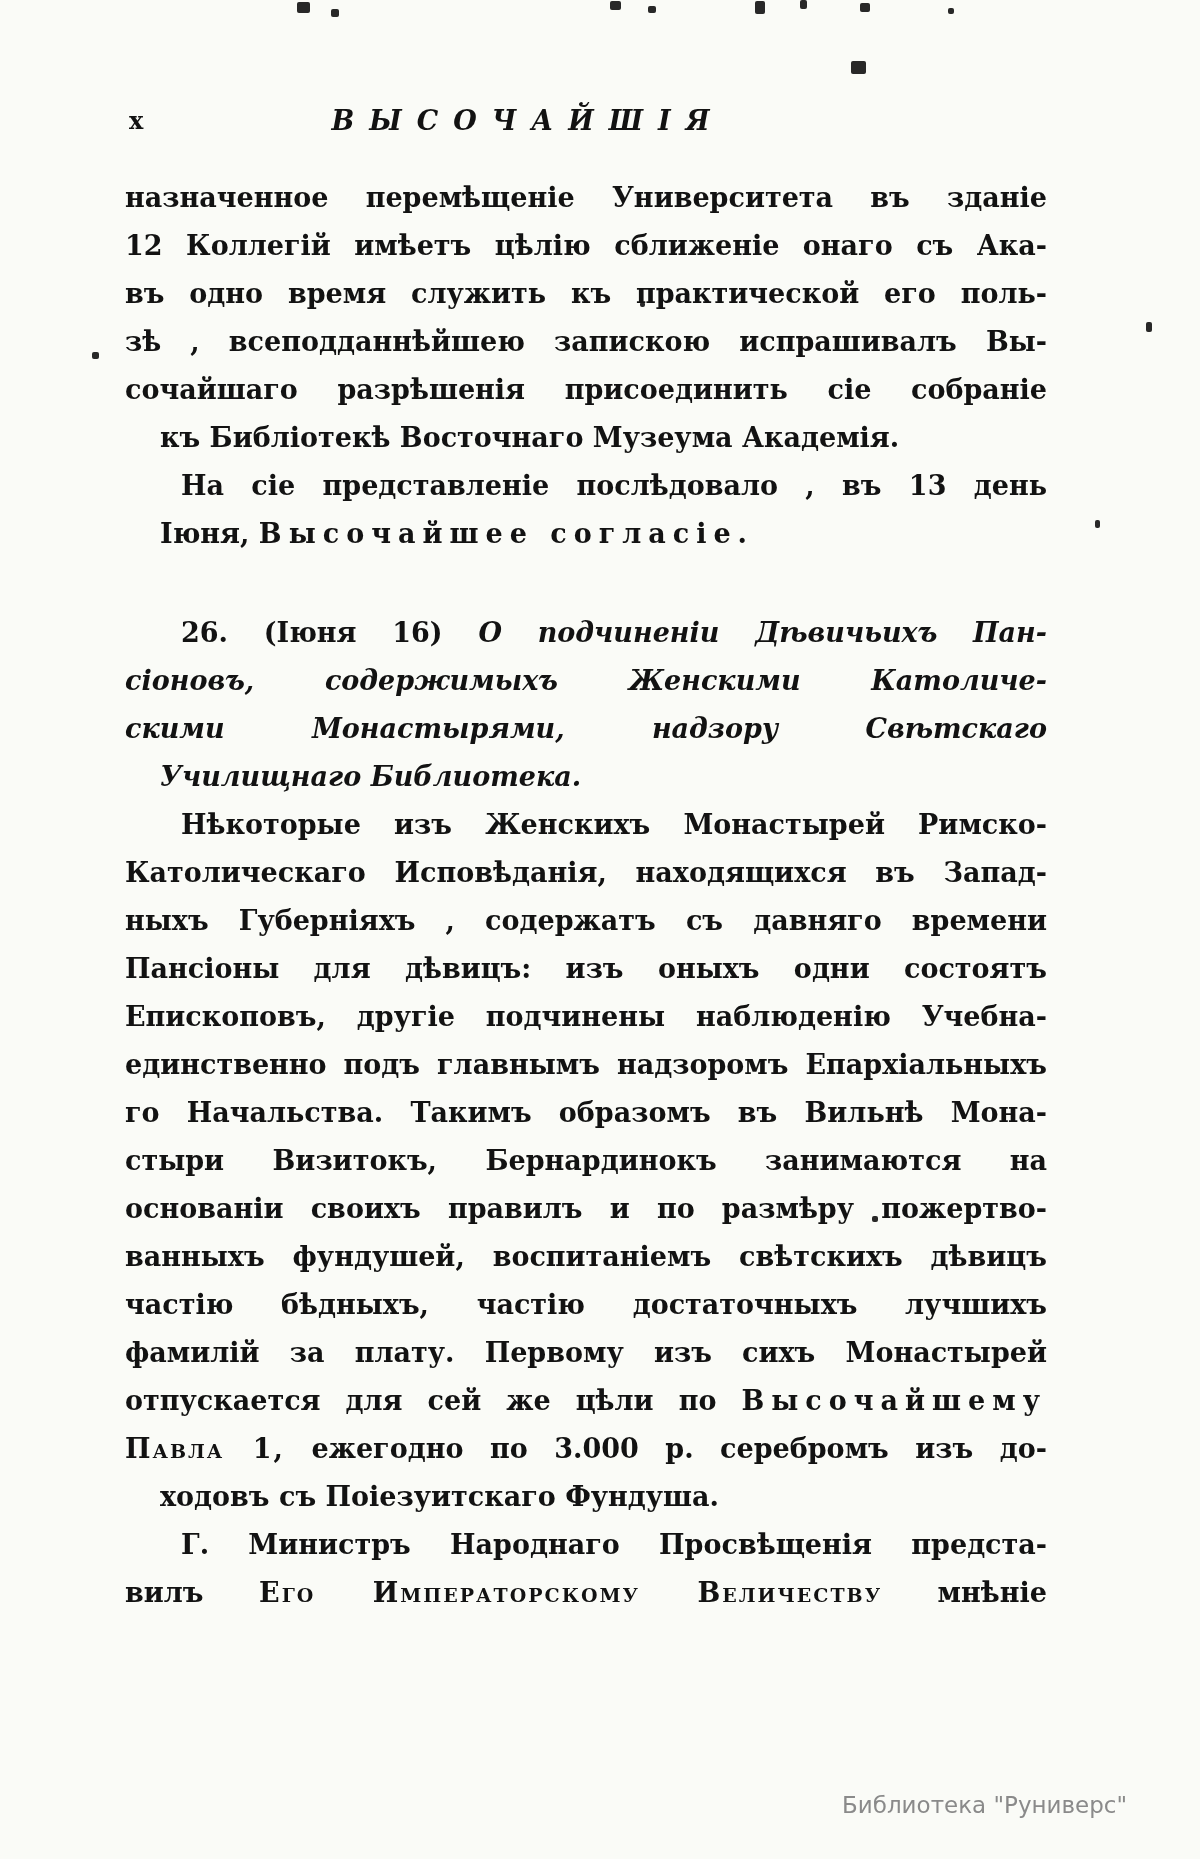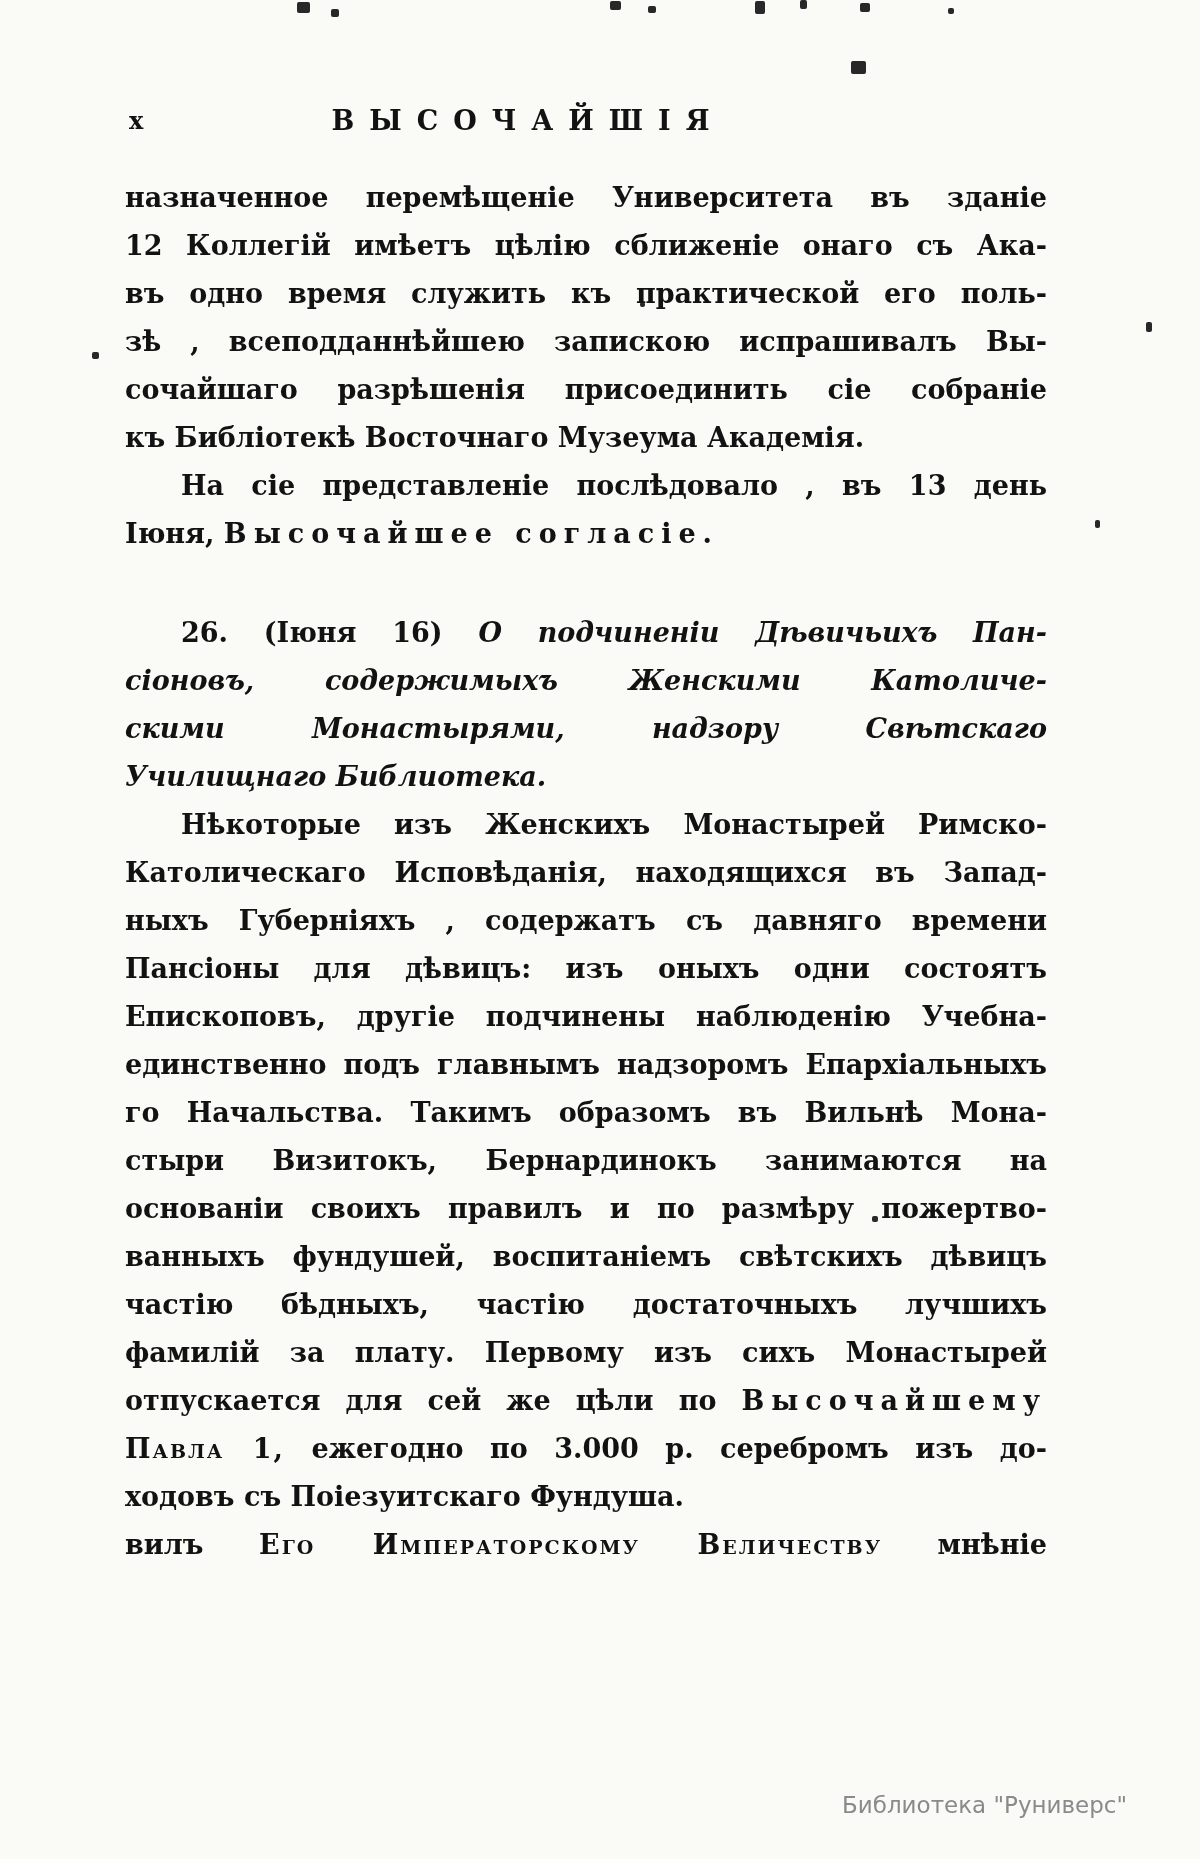--- a/index.html
+++ b/index.html
@@ -33,34 +33,35 @@
   .running-title {
     display: block;
     text-align: center;
     transform: translateX(-58px);
     font-size: 27px;
     font-weight: 700;
     letter-spacing: 15px;
     line-height: 34px;
     padding-top: 8px;
     white-space: nowrap;
+    font-style: italic;
   }
   .text-body { font-size: 27px; font-weight: 700; }
   .para { margin: 0; }
   .para.gap { margin-top: 51px; }
   .line {
     line-height: 48px;
     height: 48px;
     text-align: justify;
     text-align-last: justify;
     text-justify: inter-word;
     white-space: normal;
     overflow: visible;
   }
-  .line.noj { text-align: left; text-align-last: left; }
+  .line.noj { text-align: left; text-align-last: left; margin-left: 35px; }
   .line.first { padding-left: 56px; }
   .it { font-style: italic; }
   .sc { font-variant: small-caps; letter-spacing: 2px; }
   .sp { letter-spacing: 7px; }
   .watermark {
     position: absolute;
     left: 842px;
     top: 1792px;
     width: 245px;
     font-family: "DejaVu Sans", "Liberation Sans", sans-serif;
@@ -132,19 +133,20 @@
           <div class="line"><span>стыри Визитокъ, Бернардинокъ занимаются на</span></div>
           <div class="line"><span>основаніи своихъ правилъ и по размѣру пожертво-</span></div>
           <div class="line"><span>ванныхъ фундушей, воспитаніемъ свѣтскихъ дѣвицъ</span></div>
           <div class="line"><span>частію бѣдныхъ, частію достаточныхъ лучшихъ</span></div>
           <div class="line"><span>фамилій за плату. Первому изъ сихъ Монастырей</span></div>
           <div class="line"><span>отпускается для сей же цѣли по </span><span class="sp">Высочайшему</span></div>
           <div class="line"><span class="sc">Павла 1,</span><span> ежегодно по 3.000 р. серебромъ изъ до-</span></div>
           <div class="line noj"><span>ходовъ съ Поіезуитскаго Фундуша.</span></div>
         </div>
         <div class="para">
+          <div class="line first"><span>Г. Министръ Народнаго Просвѣщенія предста-</span></div>
           <div class="line"><span>вилъ </span><span class="sc">Его Императорскому Величеству</span><span> мнѣніе</span></div>
         </div>
       </div>
   </div>
 
   <div class="watermark">Библиотека "Руниверс"</div>
 </div>
 
 </body></html>

